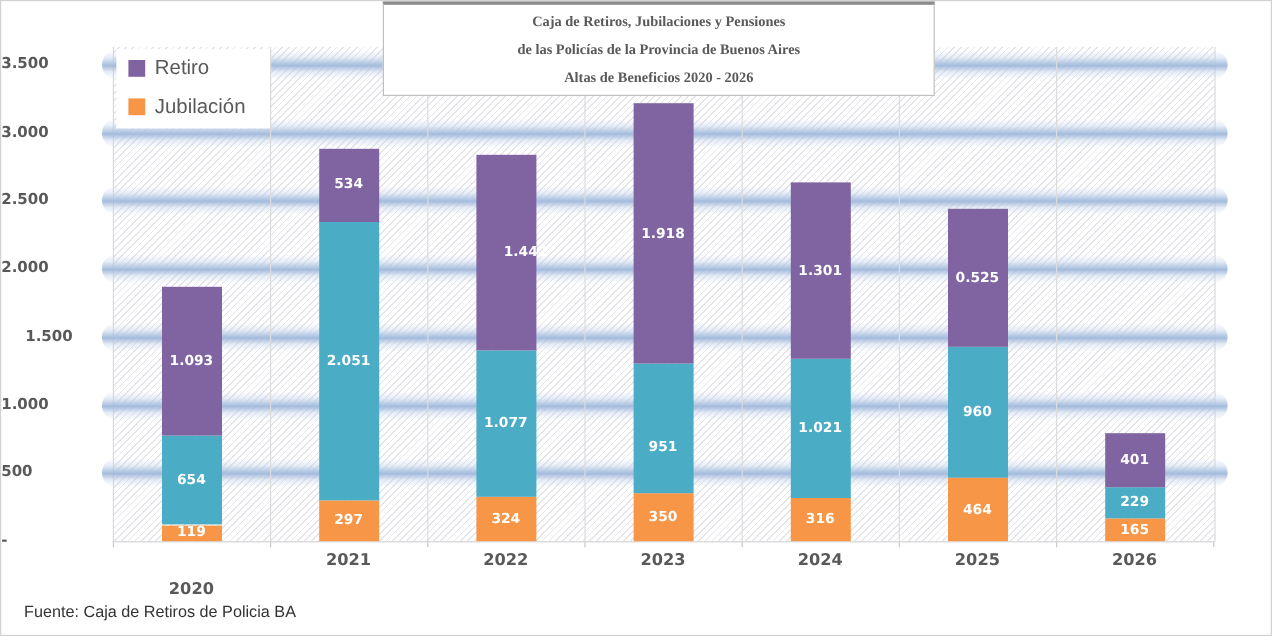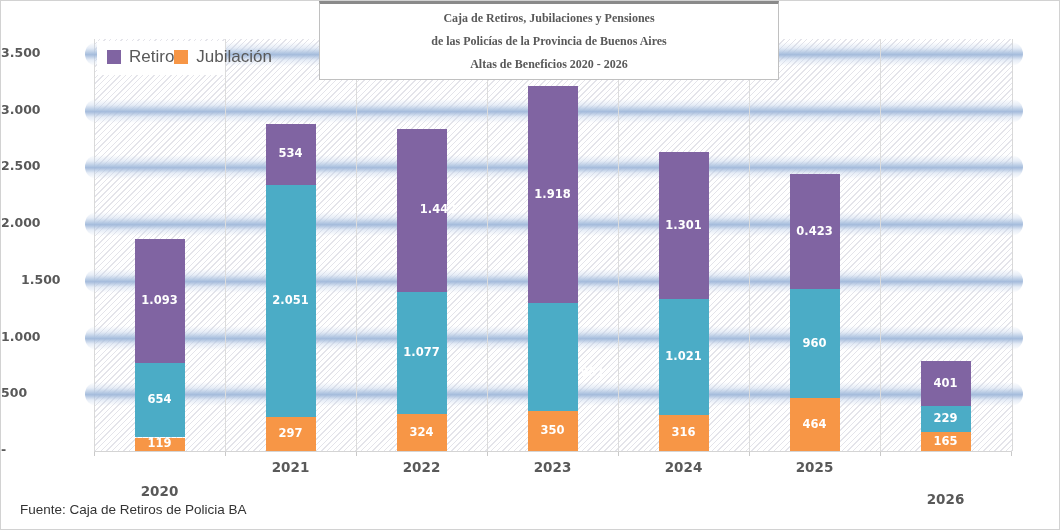--- a/index.html
+++ b/index.html
@@ -43,21 +43,21 @@
     position:absolute;left:318px;top:0;width:460px;height:79px;background:#ffffff;
     border:1px solid #c0c0c0;border-top:3px solid #8a8a8a;box-sizing:border-box;
     z-index:10;text-align:center;padding-top:3px;
   }
   #titlebox .tline{
     font-family:"Liberation Serif","DejaVu Serif",serif;
     font-weight:bold;font-size:12px;line-height:23px;color:#595959;
   }
   #legend{
     position:absolute;left:96px;top:40px;width:118px;background:#ffffff;
-    z-index:9;padding:6px 0 8px 10px;display:flex;flex-direction:row;row-gap:12px;
+    z-index:9;padding:6px 0 8px 10px;display:flex;flex-direction:column;row-gap:12px;
   }
   .legend-item{display:flex;align-items:center;column-gap:8px;}
   .legend-swatch{width:14px;height:14px;flex:0 0 14px;}
   .legend-label{font-size:17px;color:#595959;white-space:nowrap;}
   #source{
     position:absolute;left:19px;top:501px;color:#333333;
     font-size:13.5px;z-index:4;
   }
 </style>
 </head>
@@ -132,38 +132,38 @@
     <div class="seg" style="left: 395.5px; top: 413.249px; height: 36.7509px; background: rgb(247, 150, 70);"></div>
     <div class="seglabel" style="left: 395.5px; top: 423.625px;">324</div>
     <div class="seg" style="left: 395.5px; top: 291.087px; height: 122.163px; background: rgb(75, 172, 198);"></div>
     <div class="seglabel" style="left: 395.5px; top: 344.168px;">1.077</div>
     <div class="seg" style="left: 395.5px; top: 127.523px; height: 163.564px; background: rgb(128, 100, 162);"></div>
     <div class="seglabel" style="left: 412px; top: 201.305px;">1.442</div>
     <div class="xlabel" style="left: 355px;">2022</div>
     <div class="seg" style="left: 526.5px; top: 410.3px; height: 39.7px; background: rgb(247, 150, 70);"></div>
     <div class="seglabel" style="left: 526.5px; top: 422.15px;">350</div>
     <div class="seg" style="left: 526.5px; top: 302.429px; height: 107.871px; background: rgb(75, 172, 198);"></div>
-    <div class="seglabel" style="left: 526.5px; top: 364px; margin-left: 40px;">951</div>
+    <div class="seglabel" style="left: 526.5px; top: 364px;">951</div>
     <div class="seg" style="left: 526.5px; top: 84.8734px; height: 217.556px; background: rgb(128, 100, 162);"></div>
     <div class="seglabel" style="left: 526.5px; top: 185.651px;">1.918</div>
     <div class="xlabel" style="left: 486px;">2023</div>
     <div class="seg" style="left: 657.5px; top: 414.157px; height: 35.8434px; background: rgb(247, 150, 70);"></div>
     <div class="seglabel" style="left: 657.5px; top: 424.078px;">316</div>
     <div class="seg" style="left: 657.5px; top: 298.346px; height: 115.811px; background: rgb(75, 172, 198);"></div>
     <div class="seglabel" style="left: 657.5px; top: 348.251px;">1.021</div>
     <div class="seg" style="left: 657.5px; top: 150.775px; height: 147.571px; background: rgb(128, 100, 162);"></div>
     <div class="seglabel" style="left: 657.5px; top: 216.561px;">1.301</div>
     <div class="xlabel" style="left: 617px;">2024</div>
     <div class="seg" style="left: 788.5px; top: 397.369px; height: 52.6309px; background: rgb(247, 150, 70);"></div>
     <div class="seglabel" style="left: 788.5px; top: 415.685px;">464</div>
     <div class="seg" style="left: 788.5px; top: 288.478px; height: 108.891px; background: rgb(75, 172, 198);"></div>
     <div class="seglabel" style="left: 788.5px; top: 334.923px;">960</div>
     <div class="seg" style="left: 788.5px; top: 173.234px; height: 115.243px; background: rgb(128, 100, 162);"></div>
-    <div class="seglabel" style="left: 788.5px; top: 222.856px;">0.423</div>
+    <div class="seglabel" style="left: 788.5px; top: 222.856px;">0.525</div>
     <div class="xlabel" style="left: 748px;">2025</div>
     <div class="seg" style="left: 919.5px; top: 431.284px; height: 18.7157px; background: rgb(247, 150, 70);"></div>
     <div class="seglabel" style="left: 919.5px; top: 432.642px;">165</div>
     <div class="seg" style="left: 919.5px; top: 405.309px; height: 25.9751px; background: rgb(75, 172, 198);"></div>
     <div class="seglabel" style="left: 919.5px; top: 410.297px;">229</div>
     <div class="seg" style="left: 919.5px; top: 359.824px; height: 45.4849px; background: rgb(128, 100, 162);"></div>
     <div class="seglabel" style="left: 919.5px; top: 374.567px;">401</div>
-    <div class="xlabel" style="left: 879px; margin-top: 32px;">2026</div>
+    <div class="xlabel" style="left: 879px;">2026</div>
   </div>
 
 </body></html>

